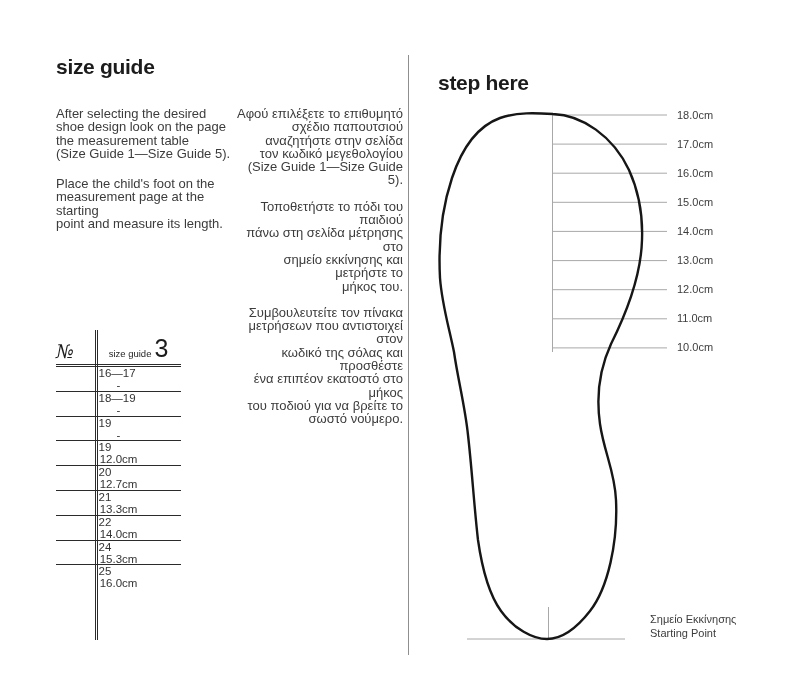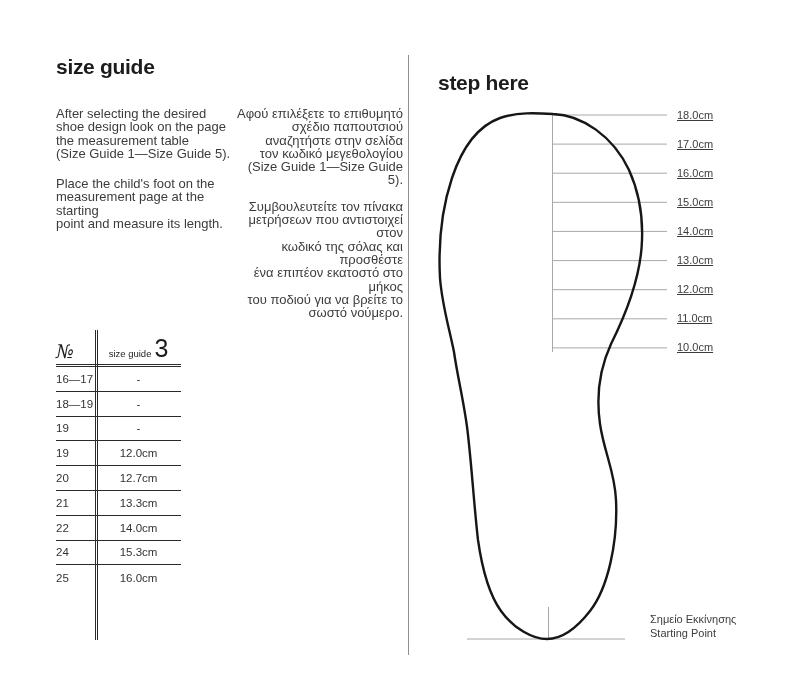--- a/index.html
+++ b/index.html
@@ -85,20 +85,21 @@
     border-top:1px solid #2b2b2b;
     border-bottom:1px solid #2b2b2b;
   }
   .sg-row {
     height:24.8px;
     display:flex;
     align-items:center;
     border-bottom:1px solid #2b2b2b;
     font-size:11.5px;
     color:#333333;
+    flex-direction:column;
   }
   .sg-row:last-child { border-bottom:none; }
   .sg-row .c-no { width:40px; text-align:left; }
   .sg-row .c-size { flex:1; text-align:center; }
 
   
   .divider {
     position:absolute;
     left:408px; top:55px;
     width:1px; height:600px;
@@ -110,21 +111,20 @@
     position:absolute;
     left:430px; top:90px;
     width:360px; height:580px;
   }
   .cm-label {
     position:absolute;
     left:677px;
     font-size:11px;
     color:#3c3c3c;
     line-height:13px;
-    text-decoration:underline;
   }
   .start-label {
     position:absolute;
     left:650px; top:612px;
     font-size:11px;
     line-height:14px;
     color:#3c3c3c;
     white-space:pre-line;
   }
 </style>
@@ -142,20 +142,24 @@
 measurement page at the starting
 point and measure its length.</p>
 </div>
 
 <div class="text-col col-gr">
   <p class="p1">Αφού επιλέξετε το επιθυμητό
 σχέδιο παπουτσιού
 αναζητήστε στην σελίδα
 τον κωδικό μεγεθολογίου
 (Size Guide 1—Size Guide 5).</p>
+  <p class="p2">Τοποθετήστε το πόδι του παιδιού
+πάνω στη σελίδα μέτρησης στο
+σημείο εκκίνησης και μετρήστε το
+μήκος του.</p>
   <p class="p3">Συμβουλευτείτε τον πίνακα
 μετρήσεων που αντιστοιχεί στον
 κωδικό της σόλας και προσθέστε
 ένα επιπέον εκατοστό στο μήκος
 του ποδιού για να βρείτε το
 σωστό νούμερο.</p>
 </div>
 
 <div class="sg-table">
   <div class="vline"></div>

